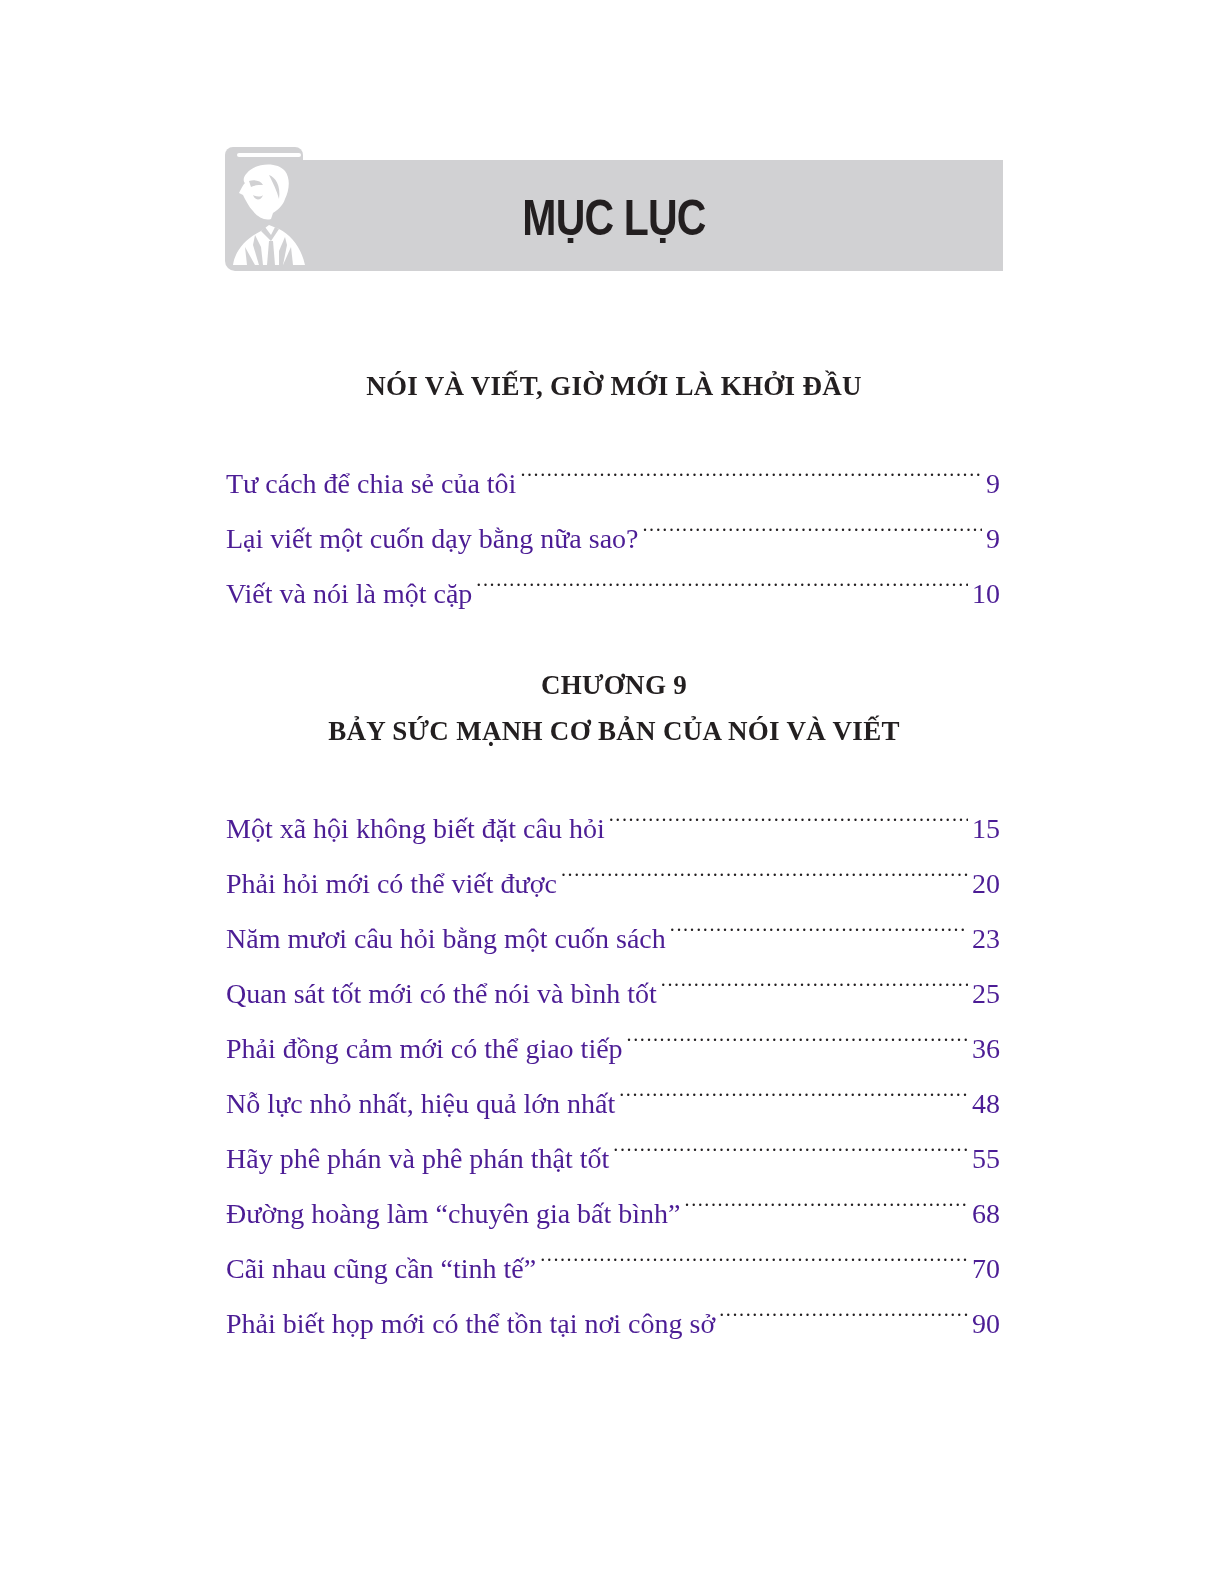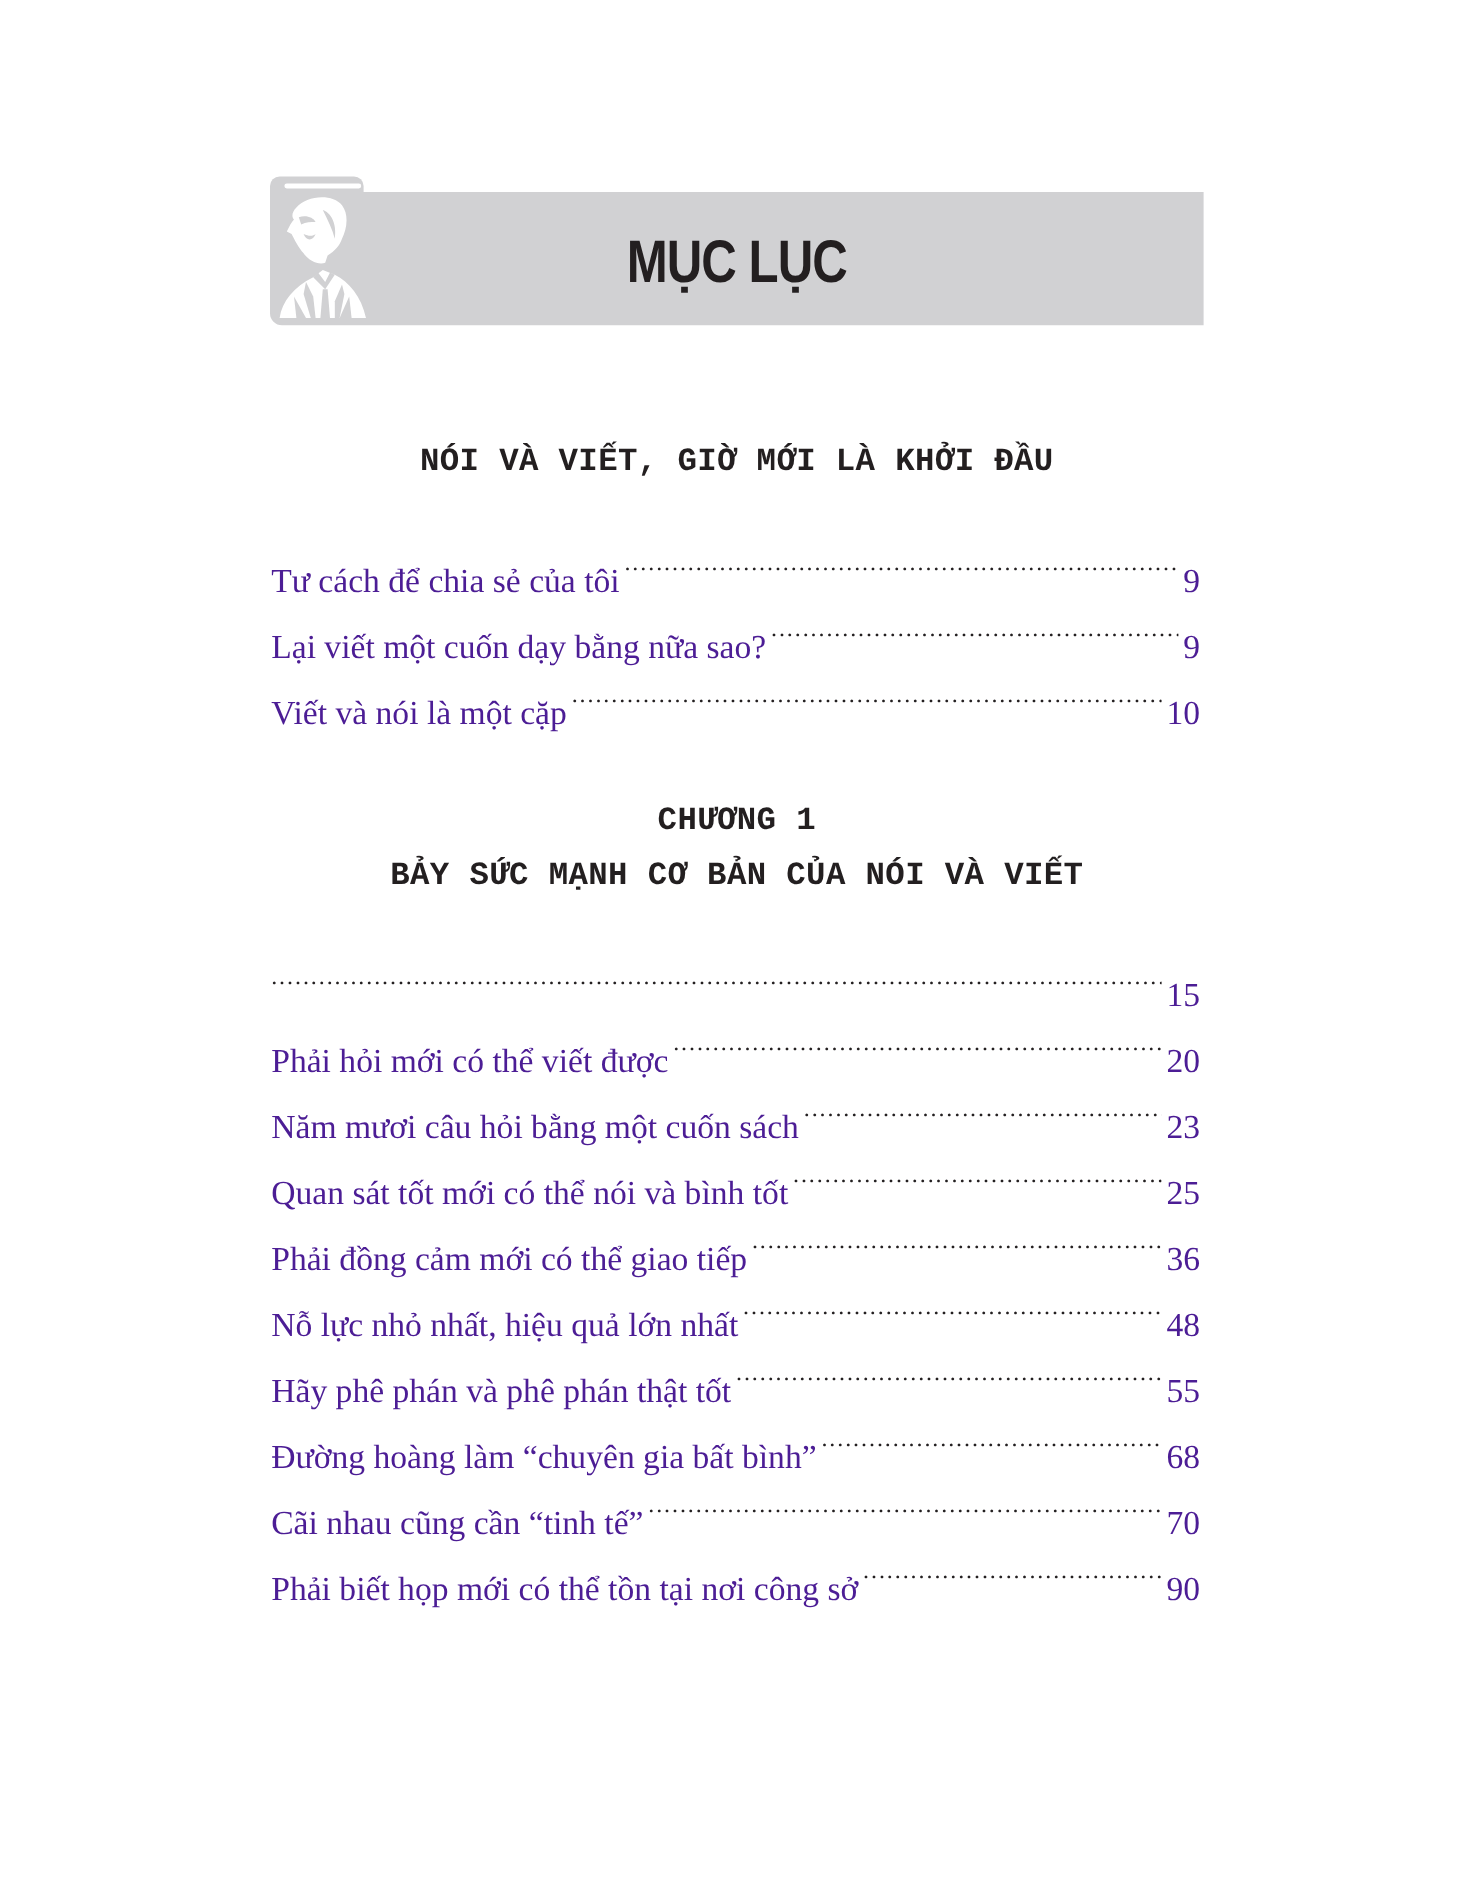--- a/index.html
+++ b/index.html
@@ -74,21 +74,21 @@
       transform: scaleX(0.82);
       padding-top: 4px;
       box-sizing: border-box;
     }
     
     .section-heading {
       position: absolute;
       left: 225px;
       width: 778px;
       text-align: center;
-      font-family: Liberation Mono, monospace;
+      font-family: Liberation Serif, serif;
       font-weight: bold;
       font-size: 27px;
       line-height: 46px;
       color: #231f20;
       letter-spacing: 0.3px;
     }
     
     .toc-list {
       position: absolute;
       left: 226px;
@@ -179,26 +179,27 @@
       <span class="toc-page">9</span>
     </li>
     <li class="toc-entry">
       <span class="toc-title">Viết và nói là một cặp</span>
       <span class="toc-leader"></span>
       <span class="toc-page">10</span>
     </li>
   </ul>
 
   <div class="section-heading" style="top:662px;">
-    <div>CHƯƠNG 1</div>
+    <div>CHƯƠNG 9</div>
     <div>BẢY SỨC MẠNH CƠ BẢN CỦA NÓI VÀ VIẾT</div>
   </div>
 
   <ul class="toc-list" style="top:783px;">
     <li class="toc-entry">
+      <span class="toc-title">Một xã hội không biết đặt câu hỏi</span>
       <span class="toc-leader"></span>
       <span class="toc-page">15</span>
     </li>
     <li class="toc-entry">
       <span class="toc-title">Phải hỏi mới có thể viết được</span>
       <span class="toc-leader"></span>
       <span class="toc-page">20</span>
     </li>
     <li class="toc-entry">
       <span class="toc-title">Năm mươi câu hỏi bằng một cuốn sách</span>

